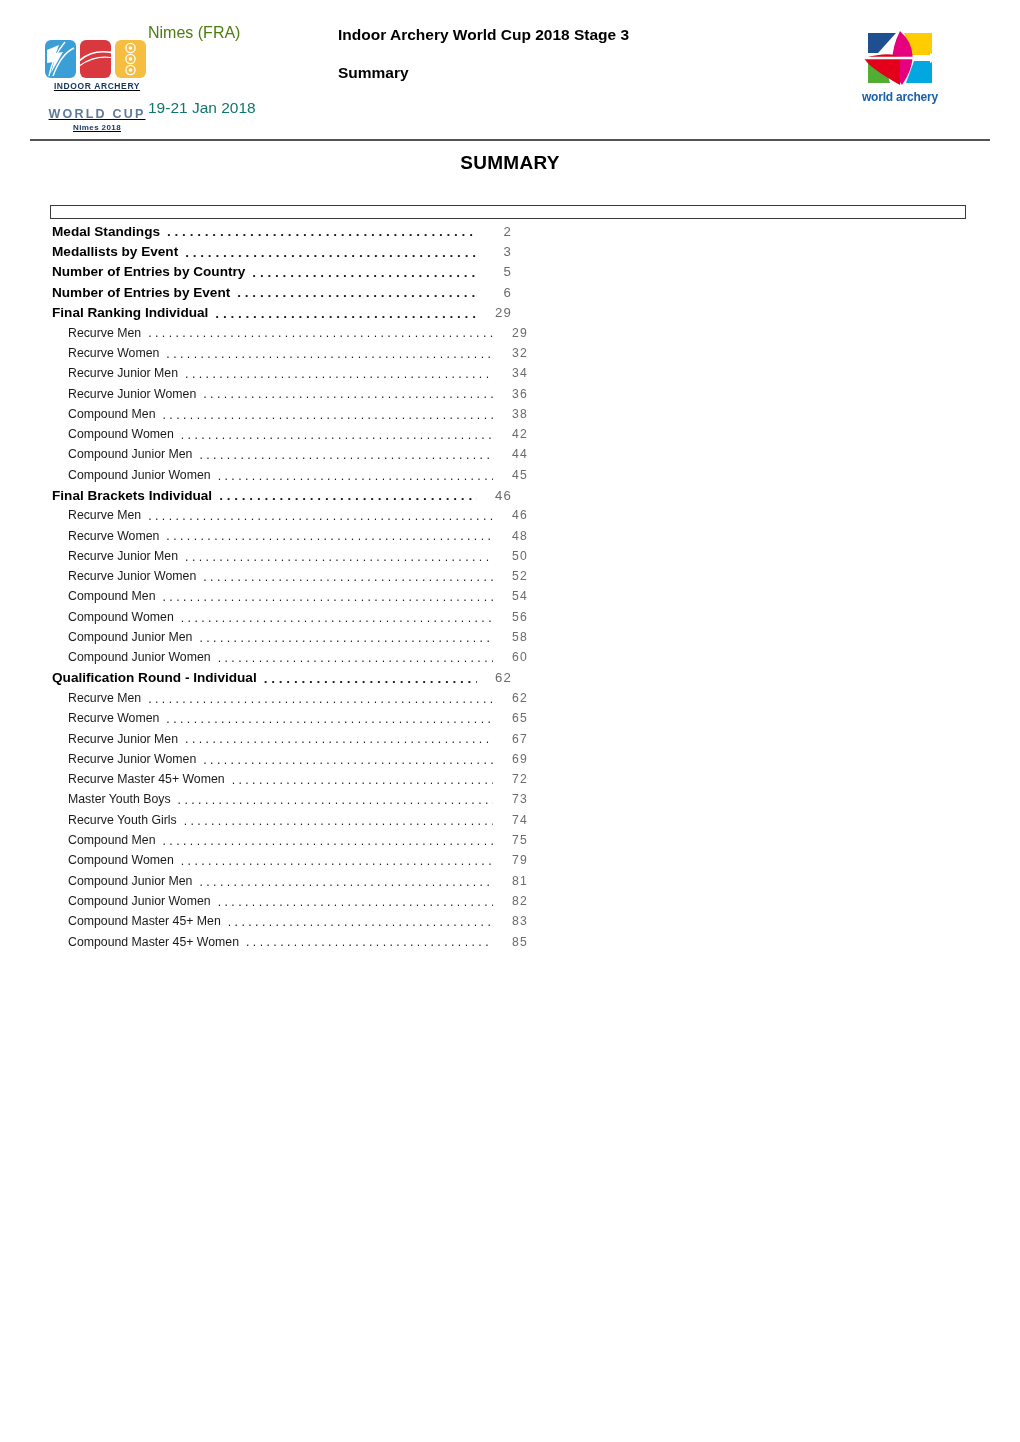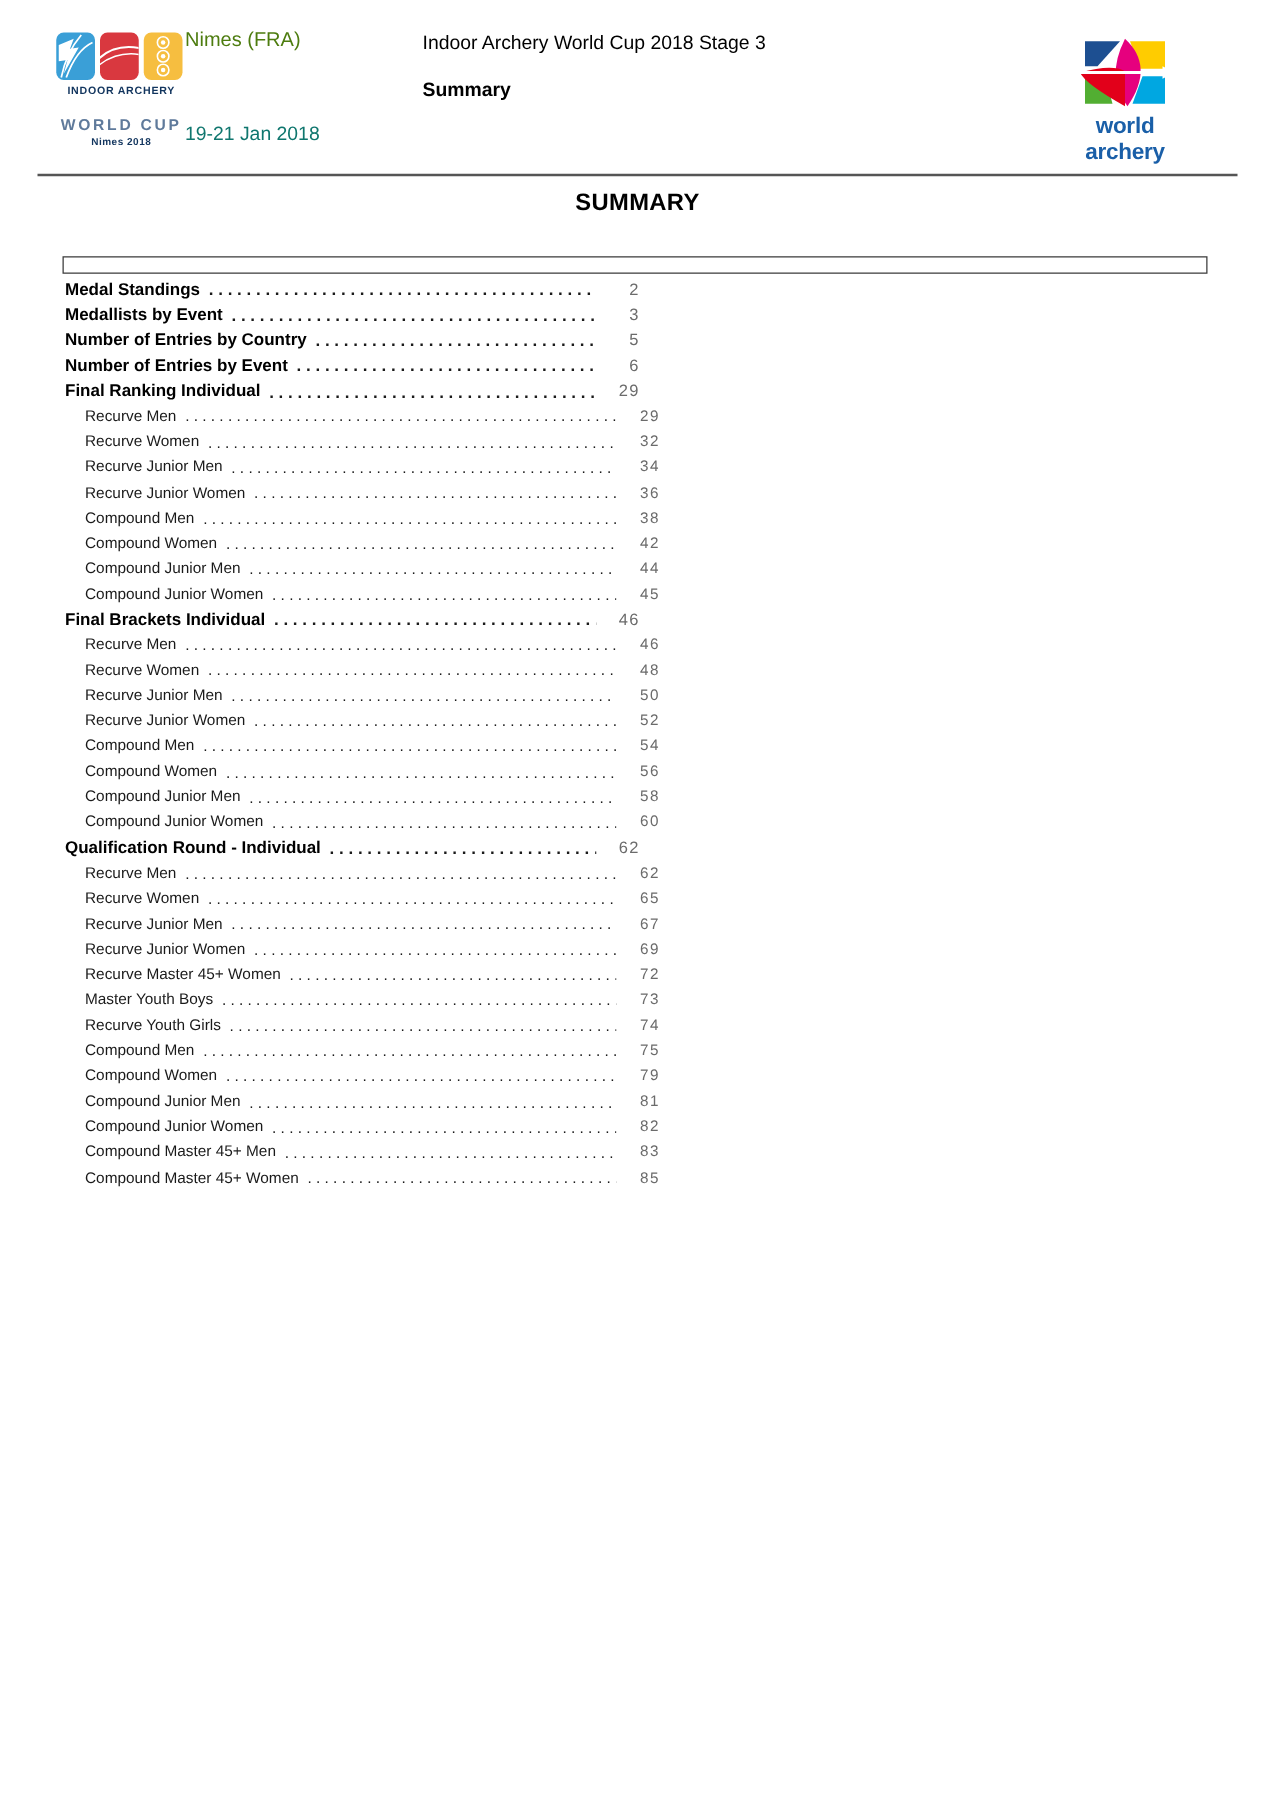--- a/index.html
+++ b/index.html
@@ -29,23 +29,24 @@
     left: 0;
     top: 0;
     width: 1020px;
     height: 132px;
   }
 
   
   .event-logo {
     position: absolute;
     left: 38px;
-    top: 26px;
+    top: 40px;
     width: 118px;
     height: 84px;
+    text-decoration: underline;
   }
   .logo-tiles {
     position: relative;
     width: 104px;
     height: 38px;
     margin: 0 auto;
   }
   .tile {
     position: absolute;
     top: 0;
@@ -95,21 +96,21 @@
     left: 148px;
     top: 99px;
     font-size: 15.5px;
     color: #0f766e;
   }
   .doc-title {
     position: absolute;
     left: 338px;
     top: 26px;
     font-size: 15.5px;
-    font-weight: normal;
+    font-weight: bold;
     color: #000;
   }
   .doc-subtitle {
     position: absolute;
     left: 338px;
     top: 64px;
     font-size: 15.5px;
     font-weight: bold;
     color: #000;
   }
@@ -123,21 +124,21 @@
     height: 86px;
   }
   .wa-mark {
     width: 92px;
     height: 62px;
     margin: 0 auto;
     display: block;
   }
   .wa-text {
     text-align: center;
-    font-size: 18px;
+    font-size: 12px;
     font-weight: bold;
     color: #1a5fa8;
     letter-spacing: -0.2px;
     margin-top: 1px;
   }
 
   .header-rule {
     position: absolute;
     left: 30px;
     top: 139px;

